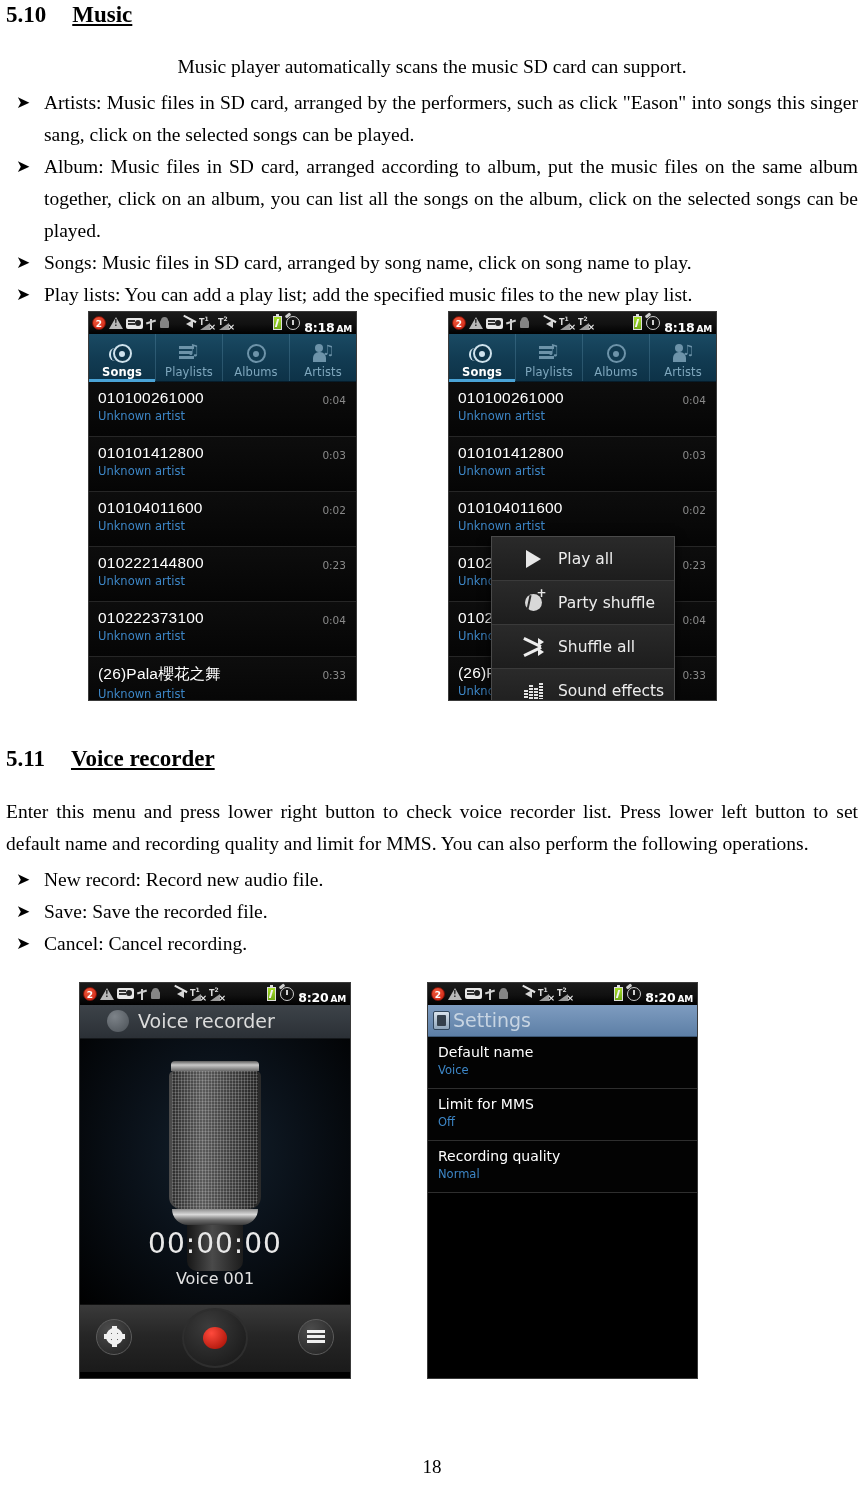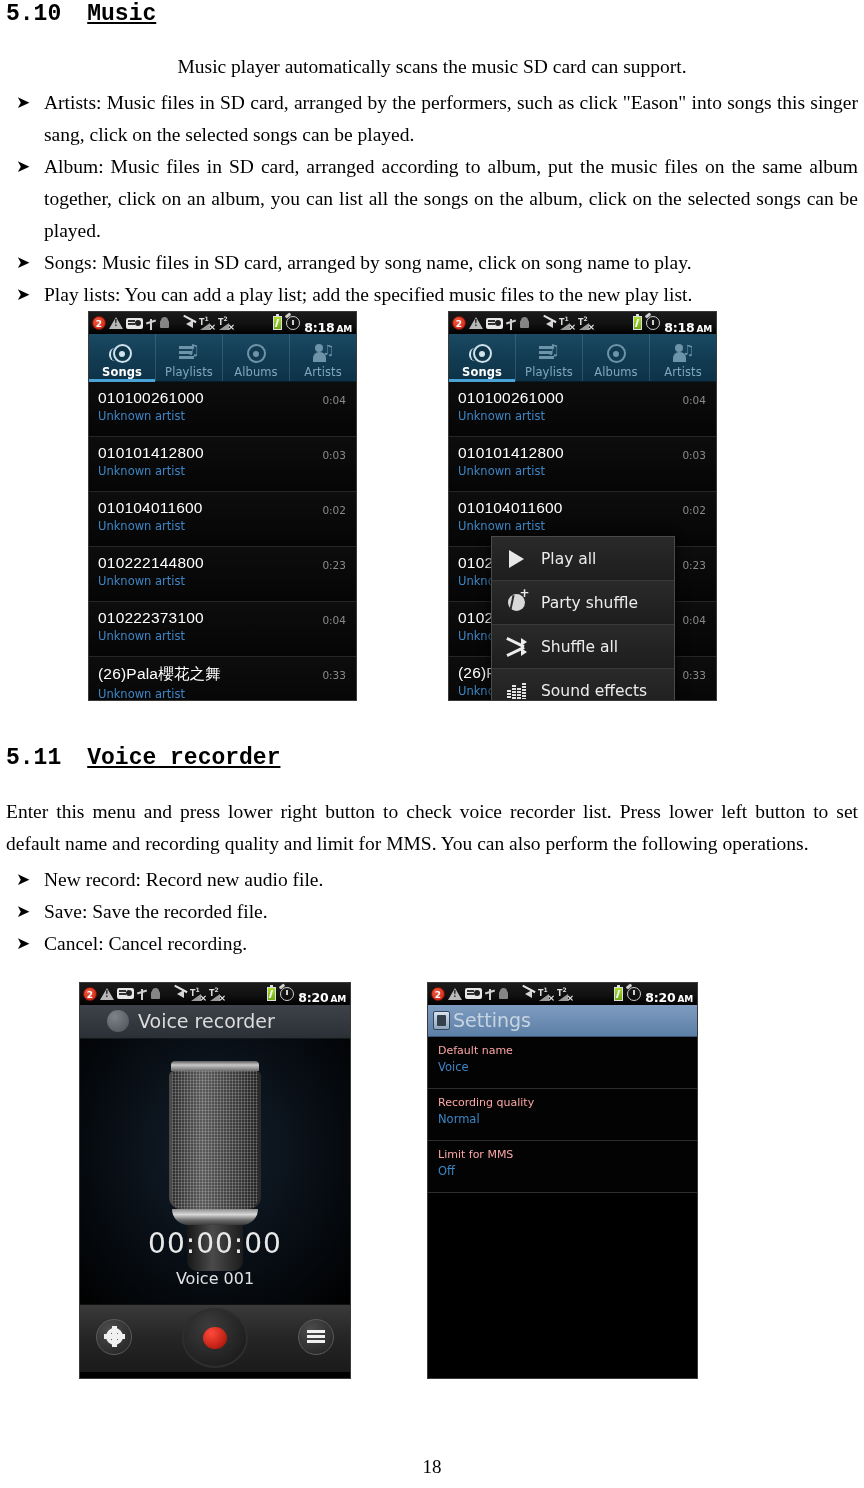--- a/index.html
+++ b/index.html
@@ -18,21 +18,21 @@
   .page {
     position: relative;
     width: 864px;
     height: 1488px;
     box-sizing: border-box;
     padding: 0 6px;
   }
 
   
   h2.section-heading {
-    font-family: Liberation Mono, monospace;
+    font-family: Liberation Serif, serif;
     font-size: 23px;
     font-weight: bold;
     margin: 0;
     padding: 0;
     line-height: 1.1;
     text-decoration: underline;
     display: inline-block;
     letter-spacing: 0px;
   }
   .heading-wrap { margin: 0 0 2px 0; padding-top: 2px; }
@@ -333,21 +333,21 @@
   
   .ctx-menu {
     position: absolute;
     background: #1e1e1e;
     border: 1px solid #4a4a4a;
     box-shadow: 0 2px 10px rgba(0,0,0,.9);
     overflow: hidden;
   }
   .ctx-item {
     height: 43px; display: flex; align-items: center;
-    padding-left: 12px;
+    padding-left: 29px;
     border-bottom: 1px solid #3a3a3a;
     background: linear-gradient(to bottom,#2a2a2a,#1d1d1d);
   }
   .ctx-item:last-child { border-bottom: none; }
   .ctx-item .ctx-ico {
     width: 24px; margin-right: 13px;
     display: flex; align-items: center; justify-content: center;
   }
   .ctx-item .ctx-lb {
     color: #ececec; font-size: 15.5px;
@@ -533,21 +533,21 @@
     font-family: "DejaVu Sans", sans-serif;
   }
   .st-rows { background: #000; }
   .st-row {
     height: 52px; box-sizing: border-box;
     border-bottom: 1px solid #2e2e2e;
     padding: 7px 10px 0 10px;
     background: #030303;
   }
   .st-label {
-    color: #fca5a5; font-size: 11px;
+    color: #ffffff; font-size: 14px;
     font-family: "DejaVu Sans", sans-serif;
   }
   .st-value {
     color: #3d86c6; font-size: 11.5px; margin-top: 3px;
     font-family: "DejaVu Sans", sans-serif;
   }
   .st-filler { background: #000; }
 
   .page-number {
     position: absolute;
@@ -943,26 +943,26 @@
         <span class="st-ico"></span>
         <span class="st-title">Settings</span>
       </div>
 
       <div class="st-rows">
         <div class="st-row">
           <div class="st-label">Default name</div>
           <div class="st-value">Voice</div>
         </div>
         <div class="st-row">
+          <div class="st-label">Limit for MMS</div>
+          <div class="st-value">Off</div>
+        </div>
+        <div class="st-row">
           <div class="st-label">Recording quality</div>
           <div class="st-value">Normal</div>
         </div>
-        <div class="st-row">
-          <div class="st-label">Limit for MMS</div>
-          <div class="st-value">Off</div>
-        </div>
         <div class="st-filler" style="height:180px;"></div>
       </div>
     </div>
   </div>
 
   <div class="page-number">18</div>
 </div>
 
 </body></html>

